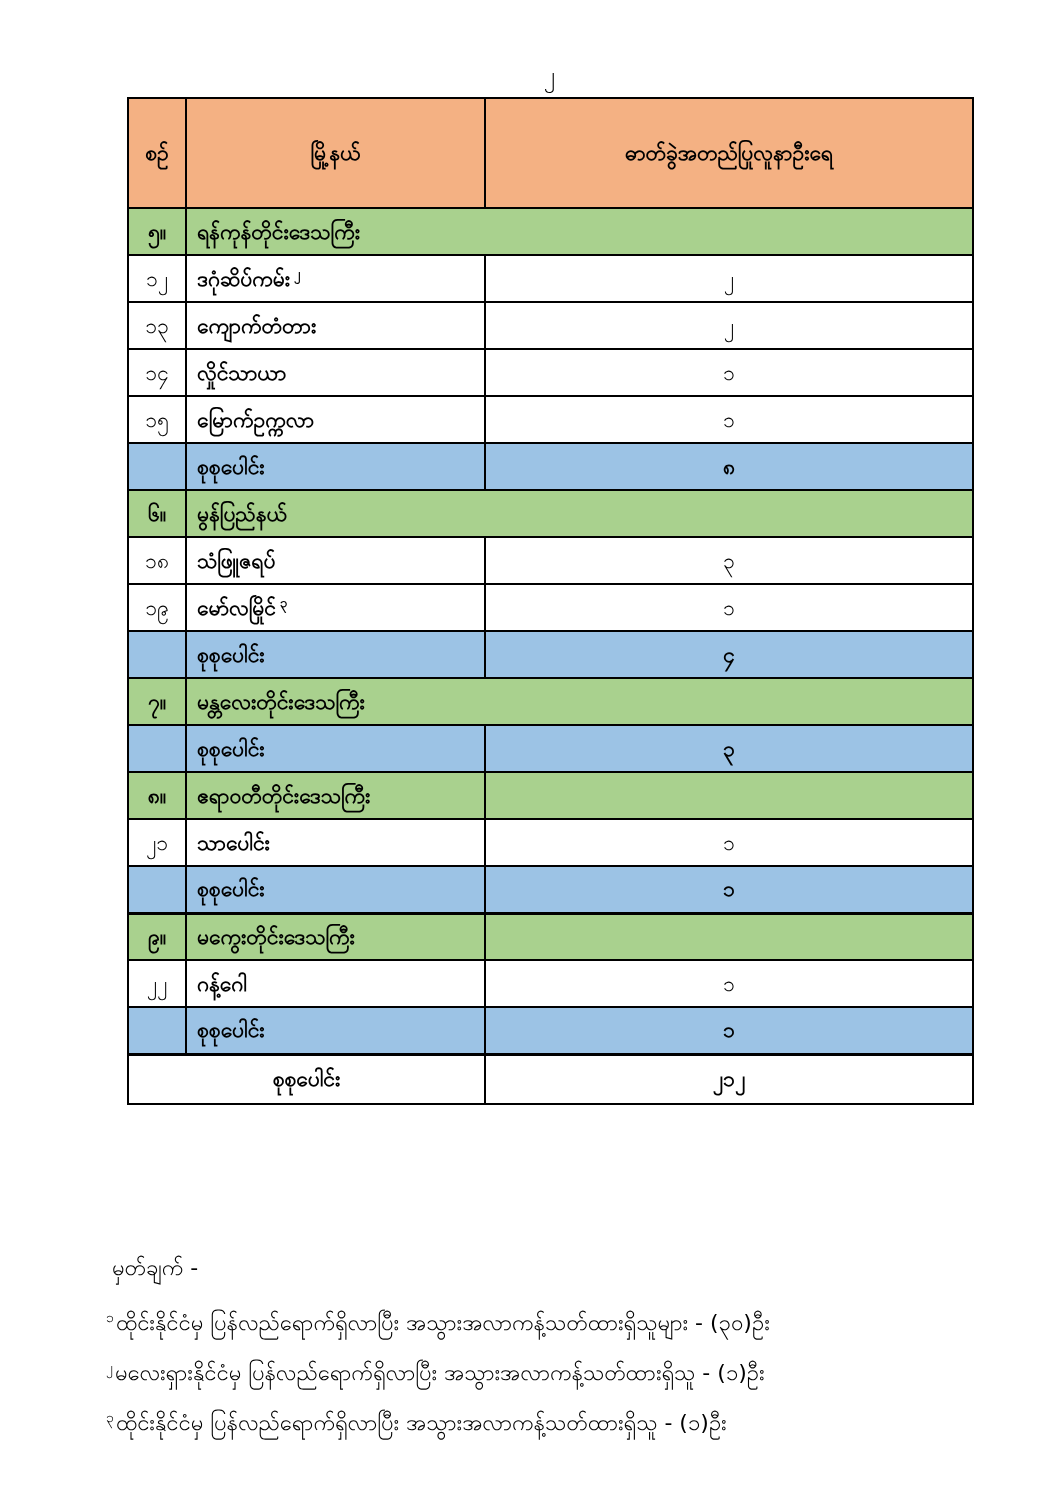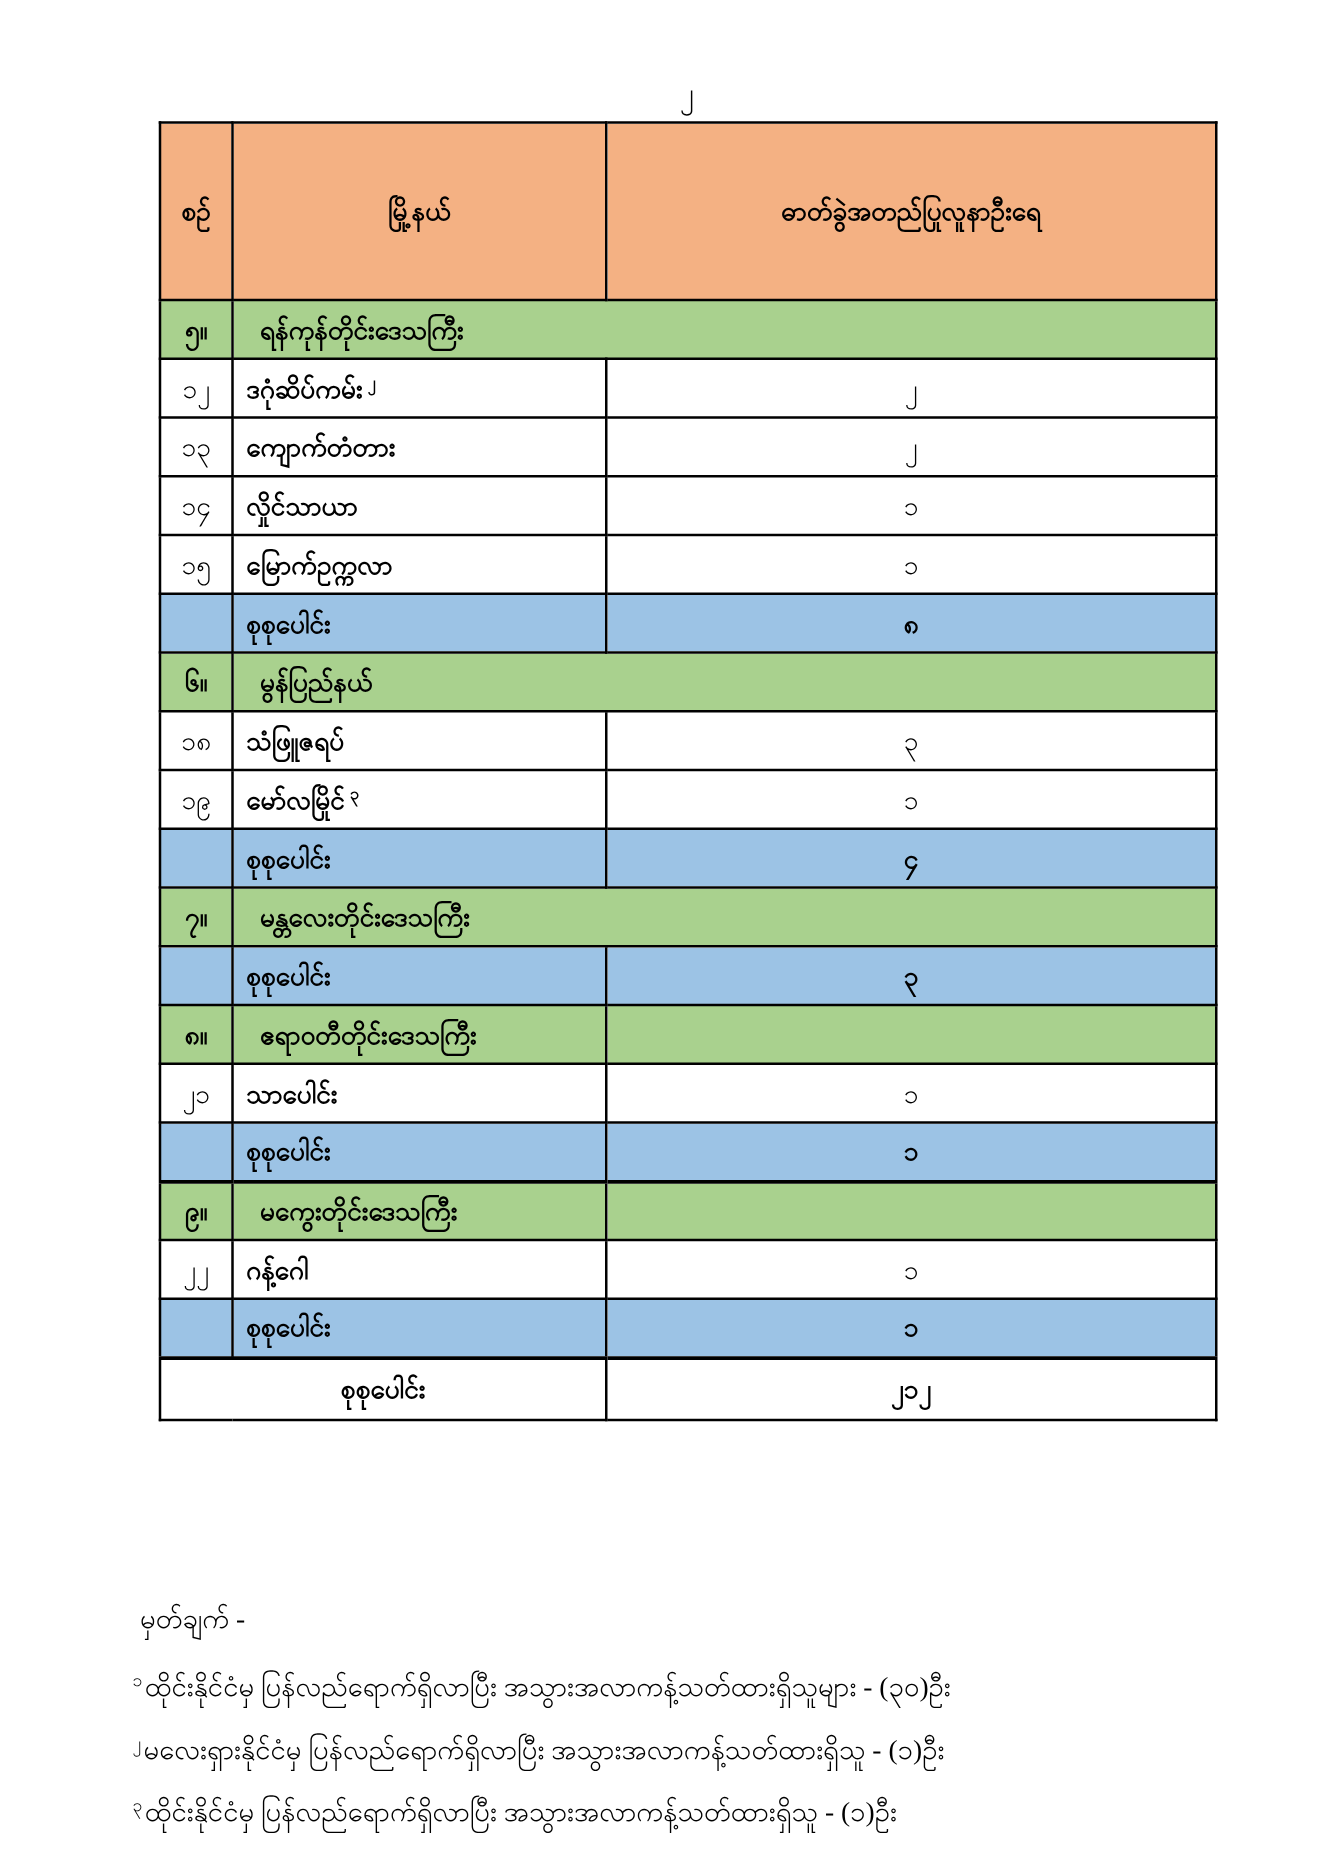--- a/index.html
+++ b/index.html
@@ -41,37 +41,37 @@
   table.main th, table.main td {
     border: 2px solid var(--border, #000);
     vertical-align: middle;
     font-size: 21px;
     line-height: 26px;
     overflow: hidden;
   }
 
   thead th {
     background: var(--header-bg, #F4B183);
-    height: 142px;
+    height: 110px;
     font-weight: bold;
     text-align: center;
     font-size: 22px;
   }
 
   tbody td { height: 47px; }
 
   td.cell-no    { text-align: center; }
   td.cell-town  { text-align: left; padding-left: 10px; font-weight: bold; }
   td.cell-count { text-align: center; }
 
   tr.section-row td {
     background: var(--section-bg, #A9D18E);
     font-weight: bold;
   }
-  tr.section-row td.cell-town { padding-left: 21px; }
+  tr.section-row td.cell-town { padding-left: 10px; }
 
   tr.total-row td {
     background: var(--total-bg, #9CC3E5);
     font-weight: bold;
   }
 
   tr.grand-total-row td {
     background: #ffffff;
     font-weight: bold;
     height: 50px;
@@ -82,25 +82,24 @@
 
   sup.fn {
     font-size: 13px;
     line-height: 0;
     vertical-align: super;
     padding-left: 4px;
   }
 
   .notes {
     position: absolute;
-    top: 1280px;
+    top: 1253px;
     left: 106px;
     width: 900px;
     font-size: 22px;
-    font-family: Liberation Serif, serif;
   }
   .notes-heading {
     margin-left: 6px;
     margin-bottom: 24px;
     line-height: 30px;
   }
   .note-item {
     margin-bottom: 18px;
     line-height: 32px;
   }

